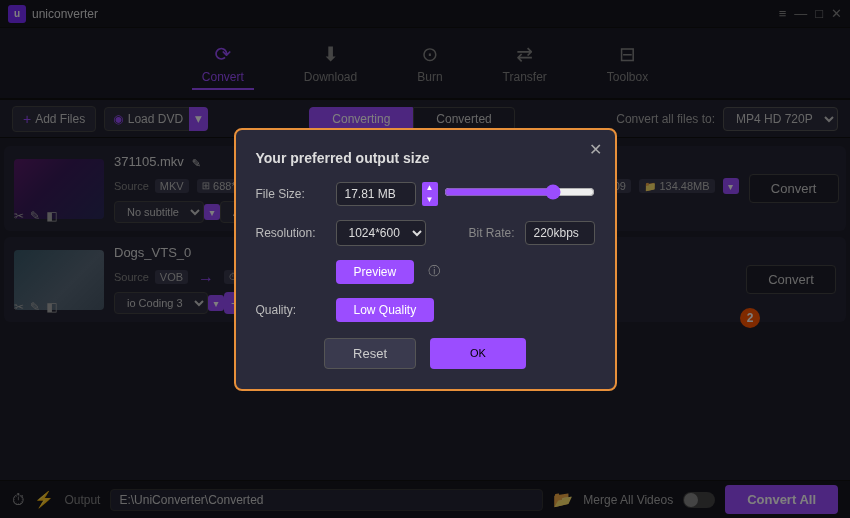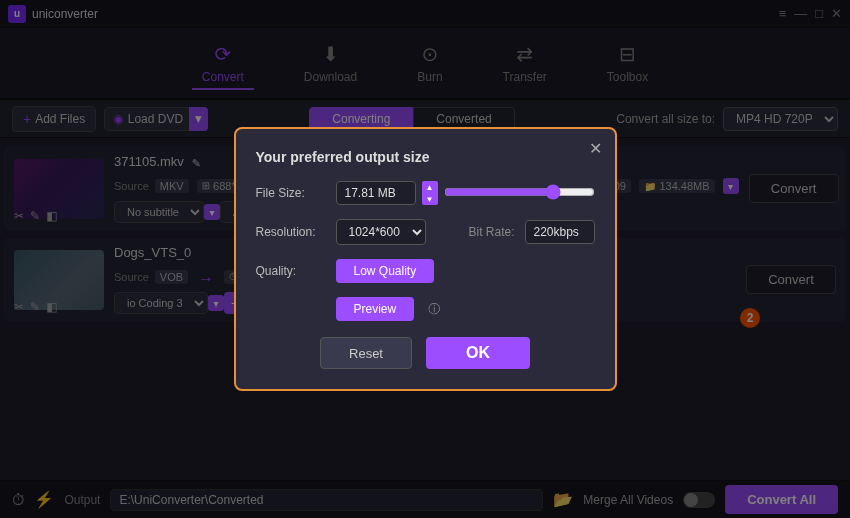--- a/index.html
+++ b/index.html
@@ -412,26 +412,25 @@
       border: 1px solid #555;
       color: #ccc;
       padding: 7px 28px;
       border-radius: 4px;
       cursor: pointer;
       font-size: 13px;
     }
     .btn-ok {
       background: #9b4dff;
       border: none;
-      color: #ffffff;
+      color: #000000;
       padding: 7px 40px;
       border-radius: 4px;
       cursor: pointer;
-      font-size: 16px;
-      font-weight: bold;
+      font-size: 11px;
     }
     .circle-num {
       background: #ff5500;
       color: white;
       border-radius: 50%;
       width: 20px; height: 20px;
       display: inline-flex; align-items: center; justify-content: center;
       font-size: 12px; font-weight: bold;
       position: absolute;
     }
@@ -487,21 +486,21 @@
     <button class="btn-load">
       <span class="load-circle">◉</span>
       <span>Load DVD</span>
     </button>
     <button class="btn-load-arrow">▾</button>
   </div>
   <div class="tabs-center">
     <button class="tab-btn active">Converting</button>
     <button class="tab-btn">Converted</button>
   </div>
-  <span class="convert-all-label">Convert all size to:</span>
+  <span class="convert-all-label">Convert all files to:</span>
   <select class="select-format">
     <option>MP4 HD 720P</option>
   </select>
 </div>
 
 <div class="file-list">
 
   <div class="file-row">
     <div class="thumb">
       <div class="thumb-img"></div>
@@ -665,28 +664,28 @@
       <div class="modal-input-group">
         <select class="modal-select">
           <option>1024*600</option>
         </select>
       </div>
       <span class="bitrate-label">Bit Rate:</span>
       <input class="bitrate-val" type="text" value="220kbps" style="">
     </div>
 
     <div class="modal-row">
-      <span class="modal-label">Quality:</span>
-      <button class="quality-btn">Low Quality</button>
-    </div>
-
-    <div class="modal-row">
       <span class="modal-label"></span>
       <button class="preview-btn">Preview</button>
       <span class="info-icon">ⓘ</span>
     </div>
 
+    <div class="modal-row">
+      <span class="modal-label">Quality:</span>
+      <button class="quality-btn">Low Quality</button>
+    </div>
+
     <div class="modal-footer">
       <button class="btn-reset">Reset</button>
       <button class="btn-ok">OK</button>
     </div>
   </div>
 </div>
 
 </body></html>

